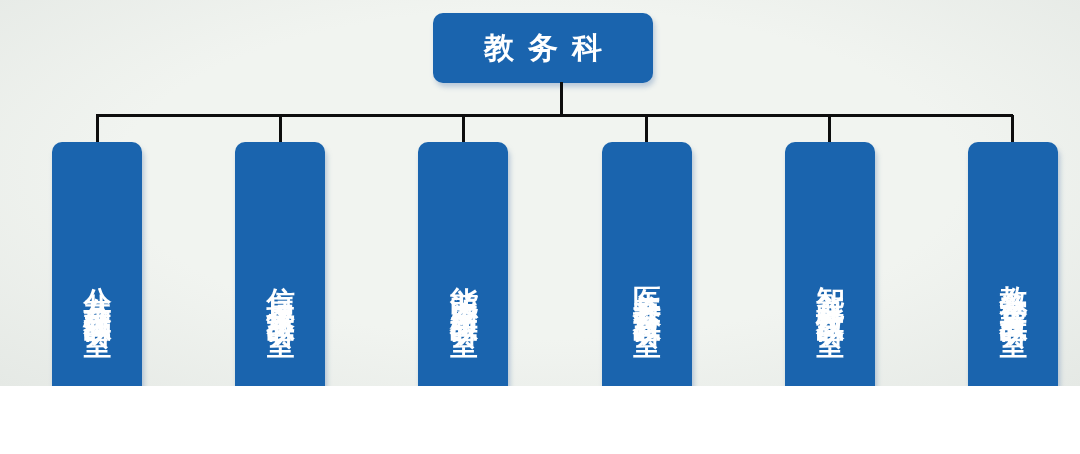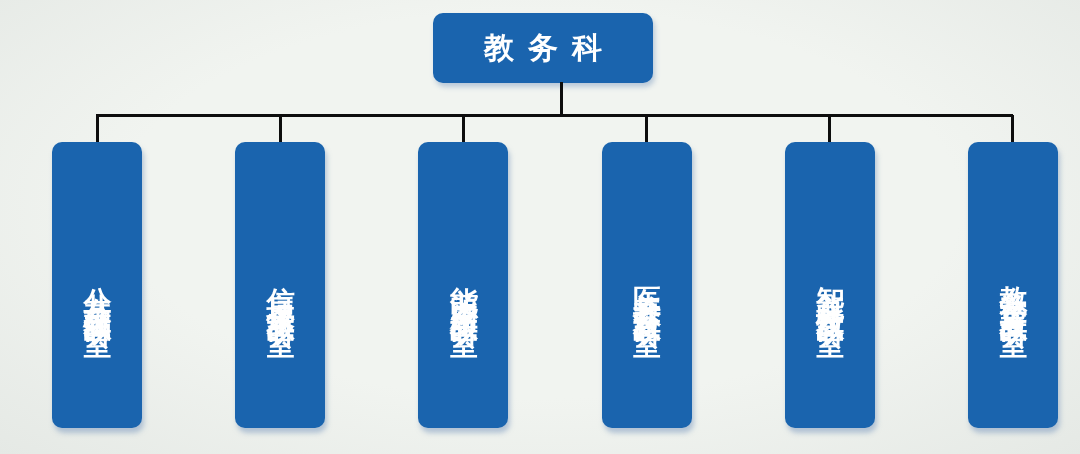--- a/index.html
+++ b/index.html
@@ -8,21 +8,21 @@
     --node-text: #ffffff;
     --line: #0d0d0d;
   }
   * { margin: 0; padding: 0; box-sizing: border-box; }
   html, body {
     font-family: "DejaVu Sans", "Liberation Sans", sans-serif;
   }
   .canvas {
     position: relative;
     width: 1080px;
-    height: 454px;
+    height: 386px;
     overflow: hidden;
     background: radial-gradient(ellipse at 50% 45%, #f1f4f0 55%, #e5e9e5 100%);
   }
   
   .root-box {
     position: absolute;
     left: 433px;
     top: 13px;
     width: 220px;
     height: 70px;

